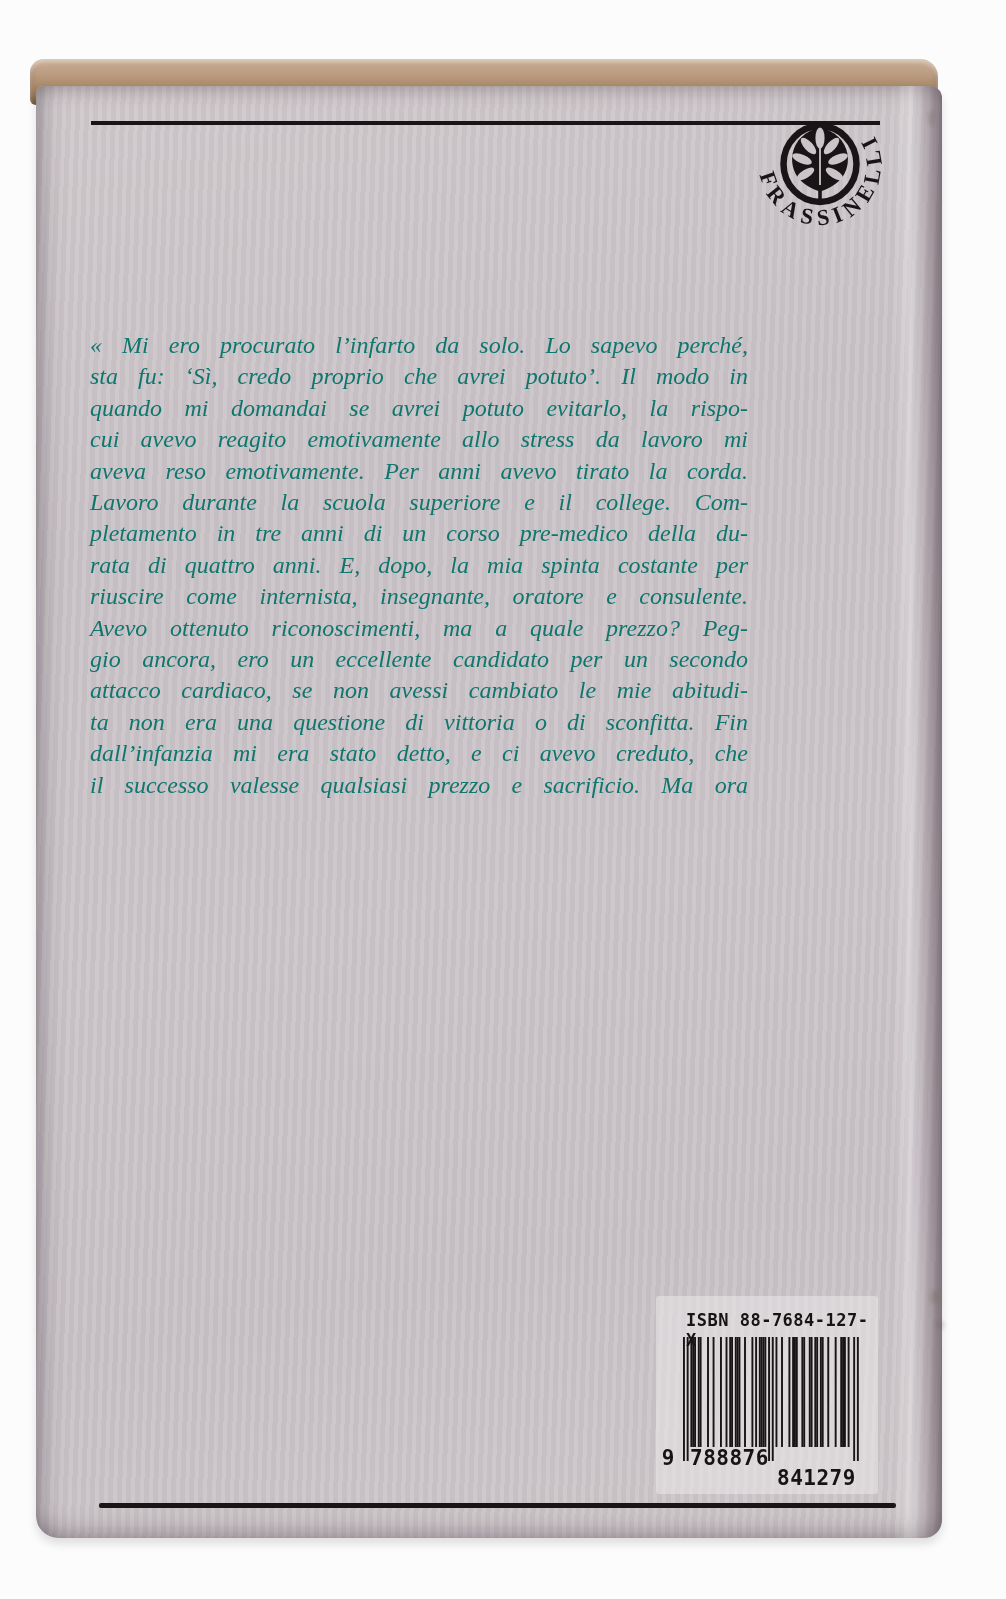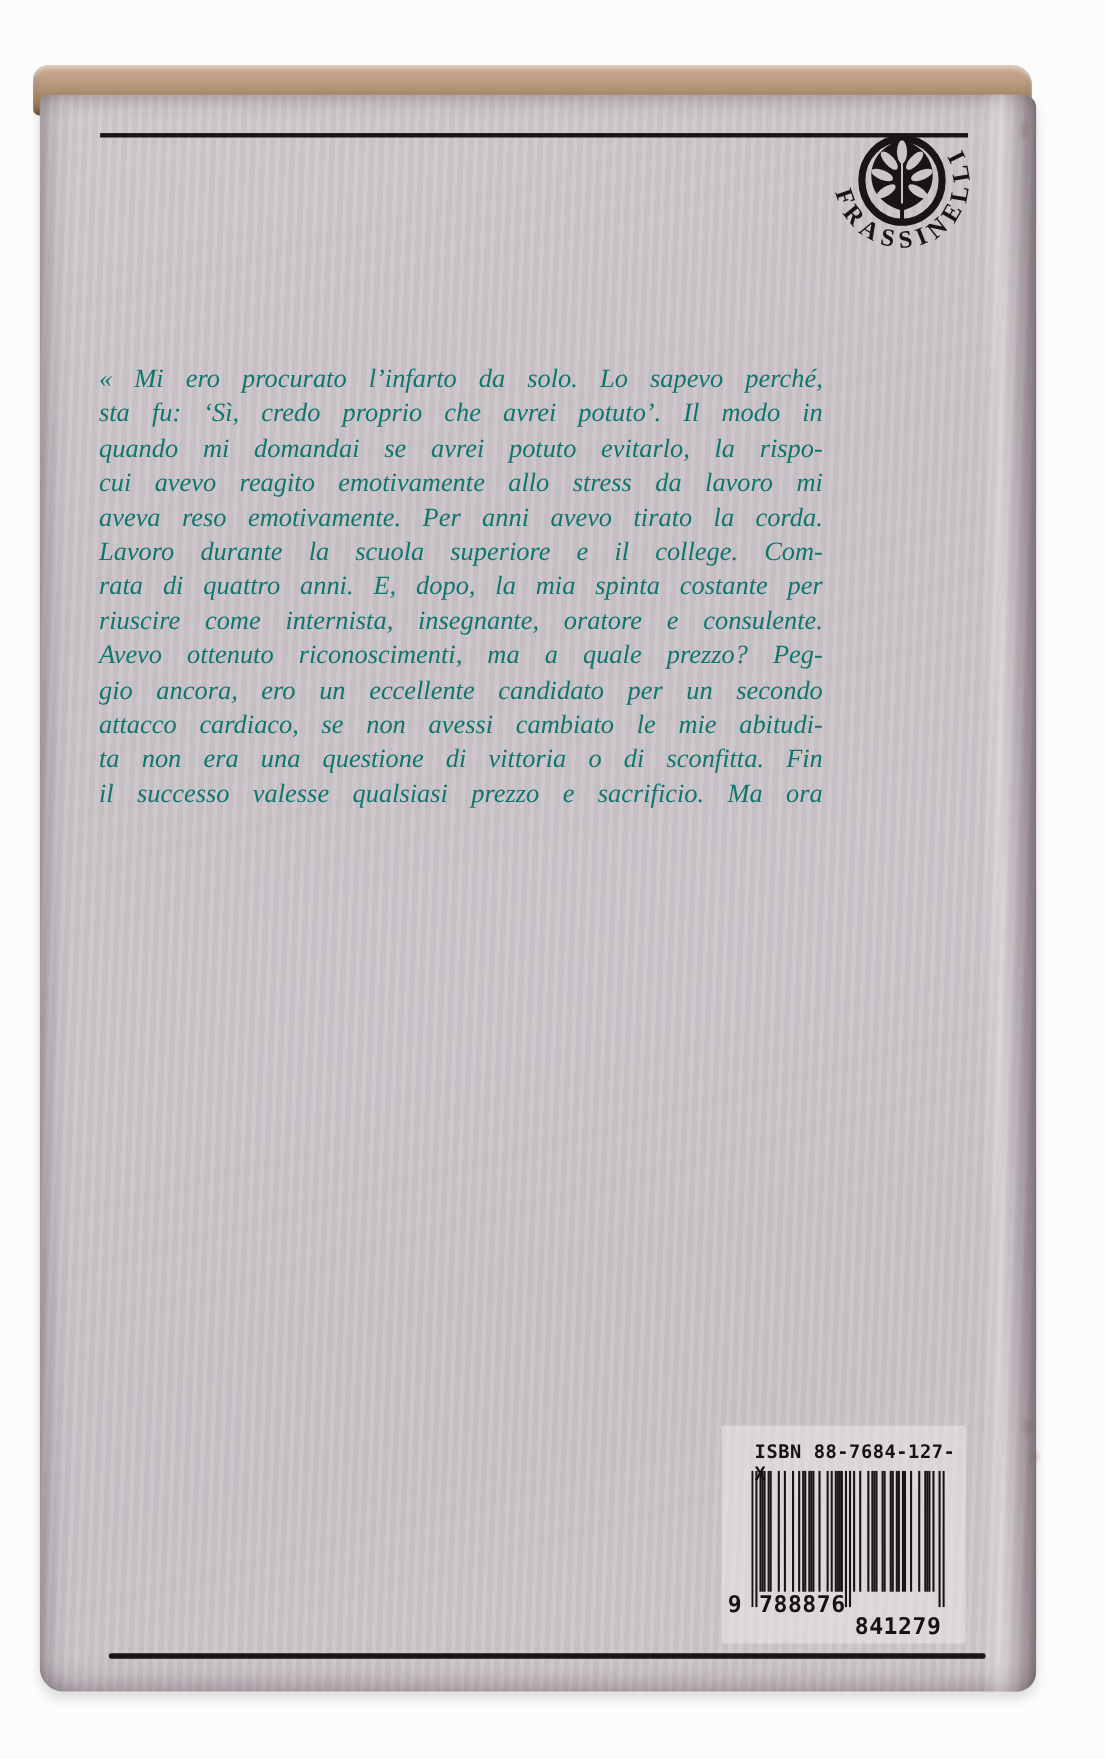--- a/index.html
+++ b/index.html
@@ -92,26 +92,28 @@
     </text>
   </svg>
 
   <div class="quote">
     <div class="qline">« Mi ero procurato l’infarto da solo. Lo sapevo perché,</div>
     <div class="qline">sta fu: ‘Sì, credo proprio che avrei potuto’. Il modo in</div>
     <div class="qline">quando mi domandai se avrei potuto evitarlo, la rispo-</div>
     <div class="qline">cui avevo reagito emotivamente allo stress da lavoro mi</div>
     <div class="qline">aveva reso emotivamente. Per anni avevo tirato la corda.</div>
     <div class="qline">Lavoro durante la scuola superiore e il college. Com-</div>
+    <div class="qline">pletamento in tre anni di un corso pre-medico della du-</div>
     <div class="qline">rata di quattro anni. E, dopo, la mia spinta costante per</div>
     <div class="qline">riuscire come internista, insegnante, oratore e consulente.</div>
     <div class="qline">Avevo ottenuto riconoscimenti, ma a quale prezzo? Peg-</div>
     <div class="qline">gio ancora, ero un eccellente candidato per un secondo</div>
     <div class="qline">attacco cardiaco, se non avessi cambiato le mie abitudi-</div>
     <div class="qline">ta non era una questione di vittoria o di sconfitta. Fin</div>
+    <div class="qline">dall’infanzia mi era stato detto, e ci avevo creduto, che</div>
     <div class="qline">il successo valesse qualsiasi prezzo e sacrificio. Ma ora</div>
   </div>
 
   <div class="isbn-box"></div>
   <div class="isbn-label">ISBN 88-7684-127-X</div>
 
   <svg id="barcode" viewBox="0 0 176 126" xmlns="http://www.w3.org/2000/svg">
       <rect x="0.00" y="0" width="1.91" height="124" fill="#191516"></rect>
       <rect x="3.70" y="0" width="1.91" height="124" fill="#191516"></rect>
       <rect x="7.40" y="0" width="1.91" height="110" fill="#191516"></rect>

